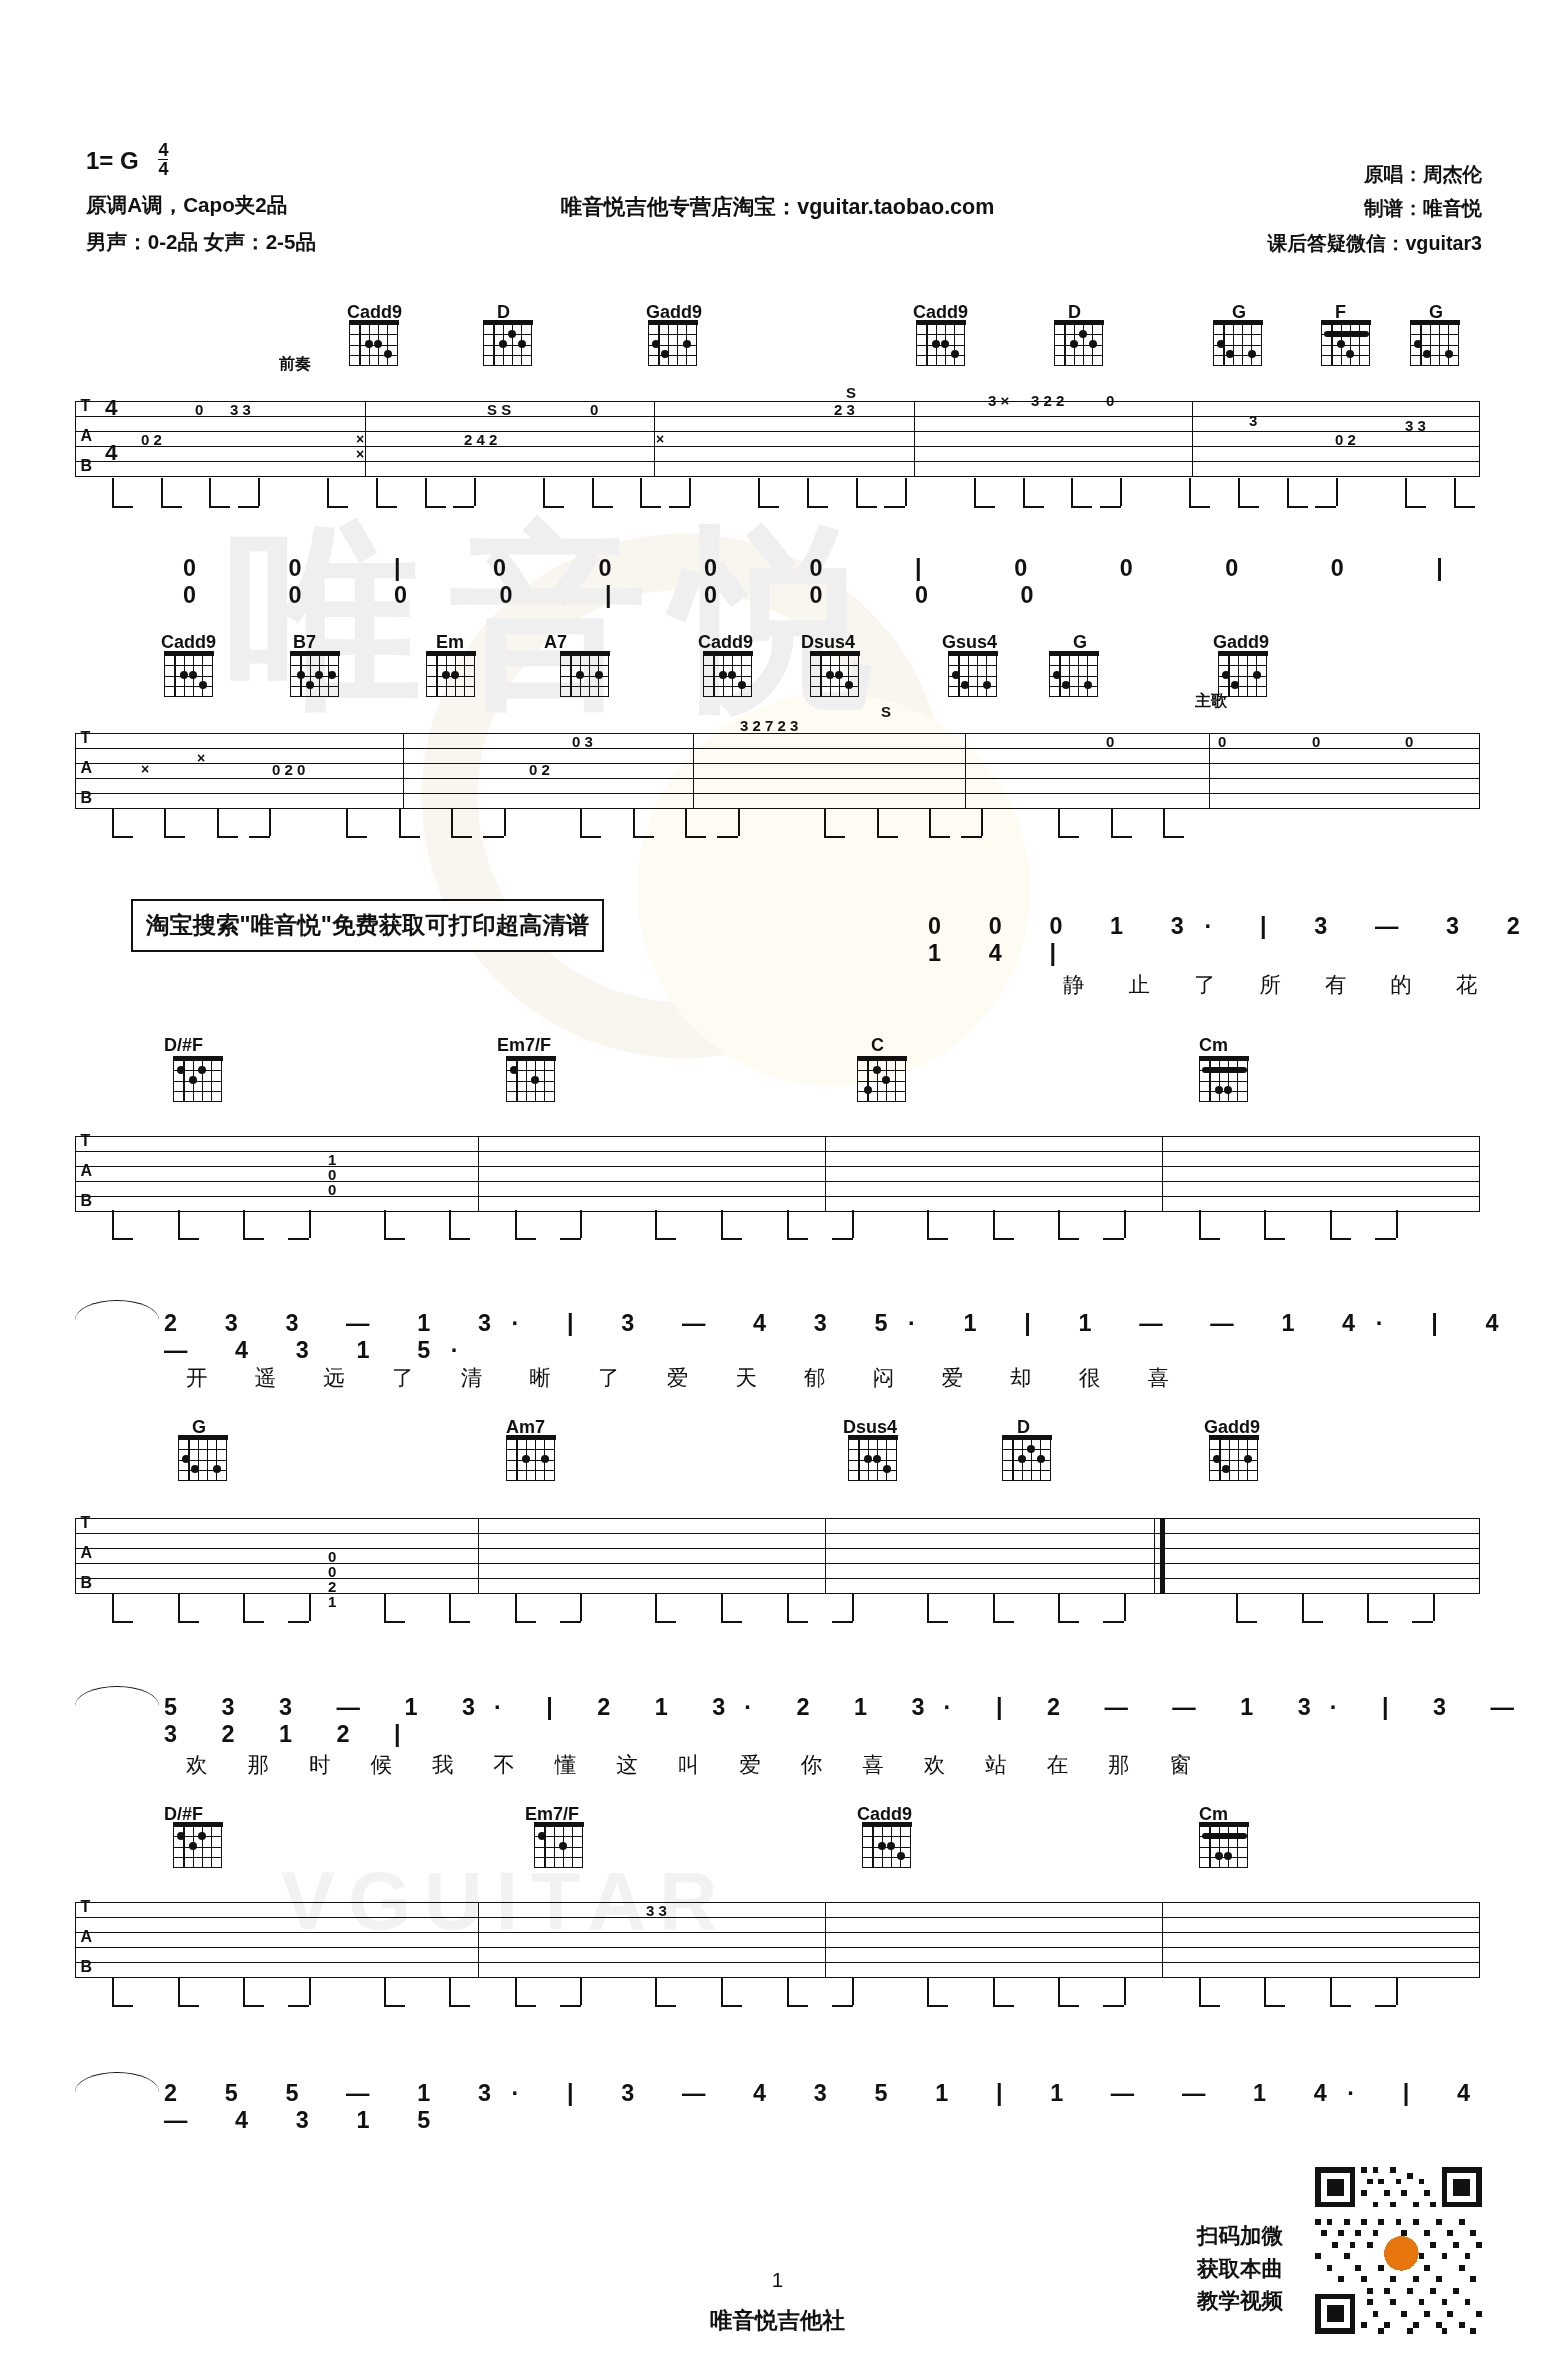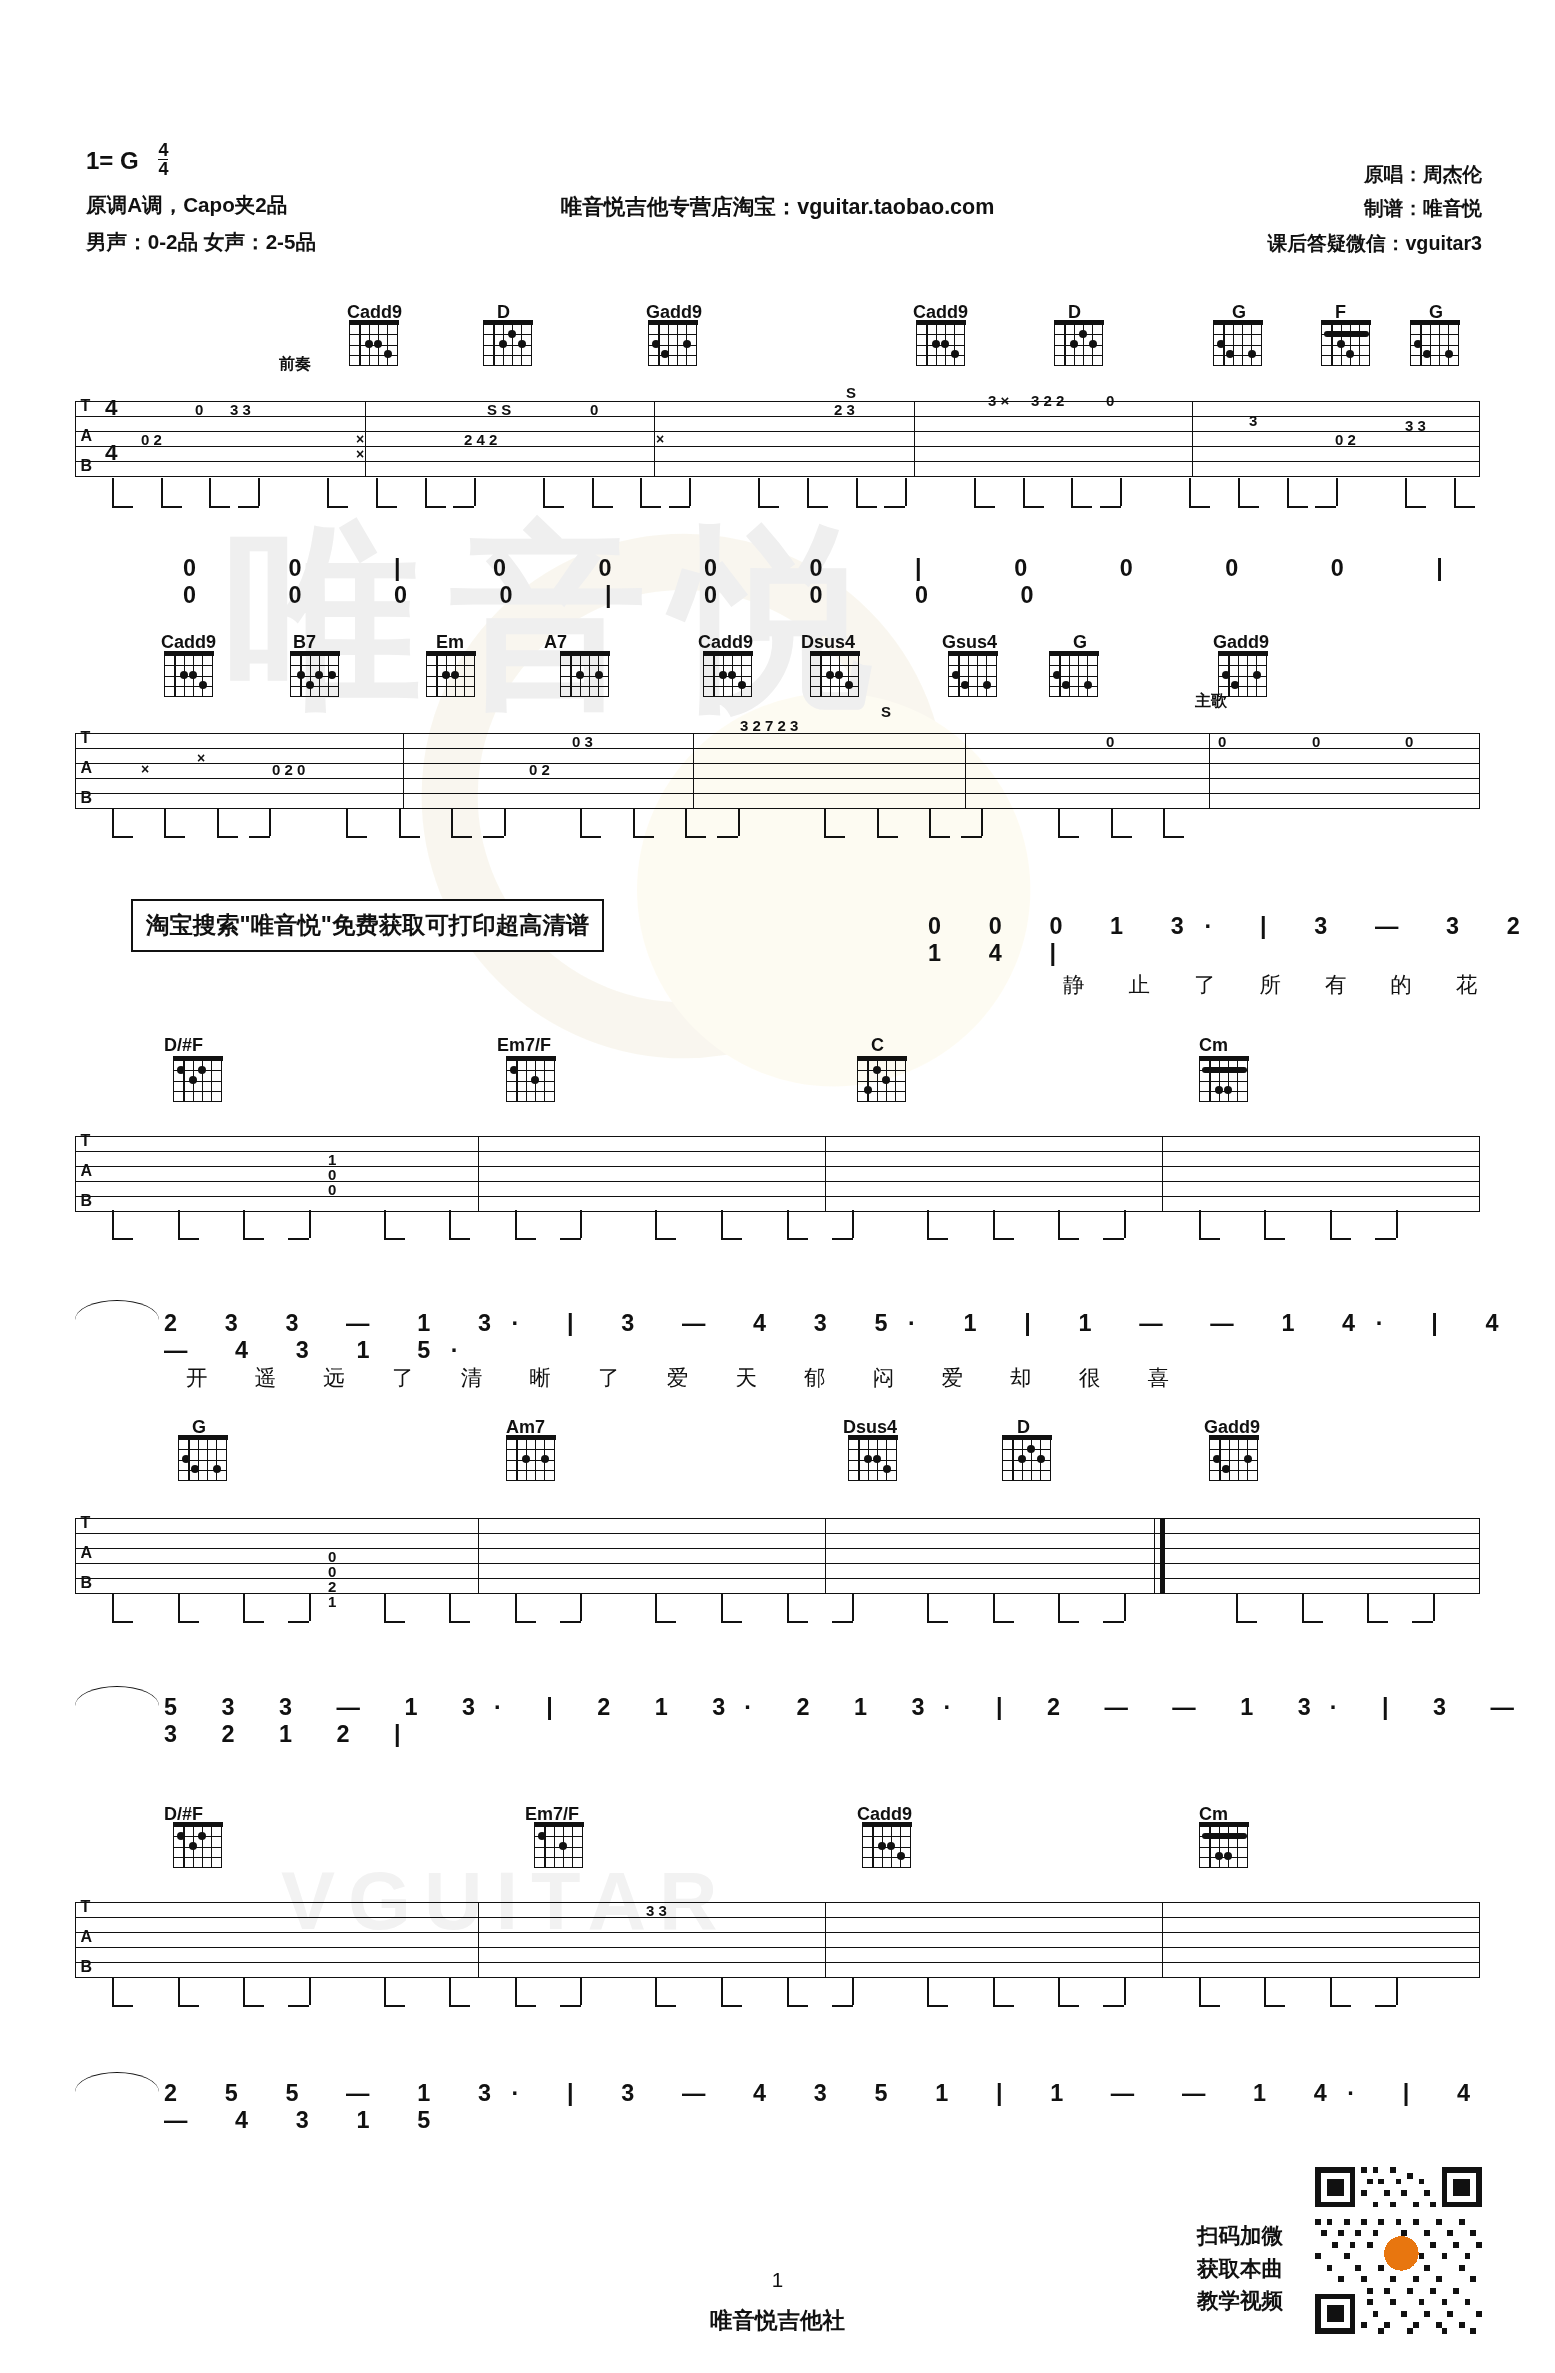--- a/index.html
+++ b/index.html
@@ -861,20 +861,21 @@
     <i style="left:1190px;top:0;height:28px"></i>
       <b style="left:1190px;top:28px;width:20.6px"></b>
     <i style="left:1255px;top:0;height:28px"></i>
       <b style="left:1255px;top:28px;width:20.6px"></b>
     <i style="left:1321px;top:0;height:28px"></i>
       <b style="left:1300px;top:28px;width:20.6px"></b>
   </div>
 
   <div class="slur" style="left:75px;top:1686px;width:84px;"></div>
   <div class="mel" style="left:164px;top:1694px;letter-spacing:19px;">5 3 3  —  1 3· | 2  1 3· 2  1 3· | 2 — — 1 3· | 3 — 3 2 1 2 |</div>
+  <div class="lyr" style="left:186px;top:1750px;letter-spacing:17px;">欢   那 时 候 我 不 懂 这 叫 爱   你 喜  欢   站 在 那 窗</div>
 
   <div class="chordname" style="left:164px;top:1804px;">D/#F</div>
   <div class="cd" style="left:173px;top:1825px;">
     <div class="grid">
         <div class="nut"></div>
       <div class="v" style="left:9.4px"></div>
         <div class="v" style="left:19px"></div>
         <div class="v" style="left:28px"></div>
         <div class="v" style="left:37px"></div>
       <div class="h" style="top:10.3px"></div>

